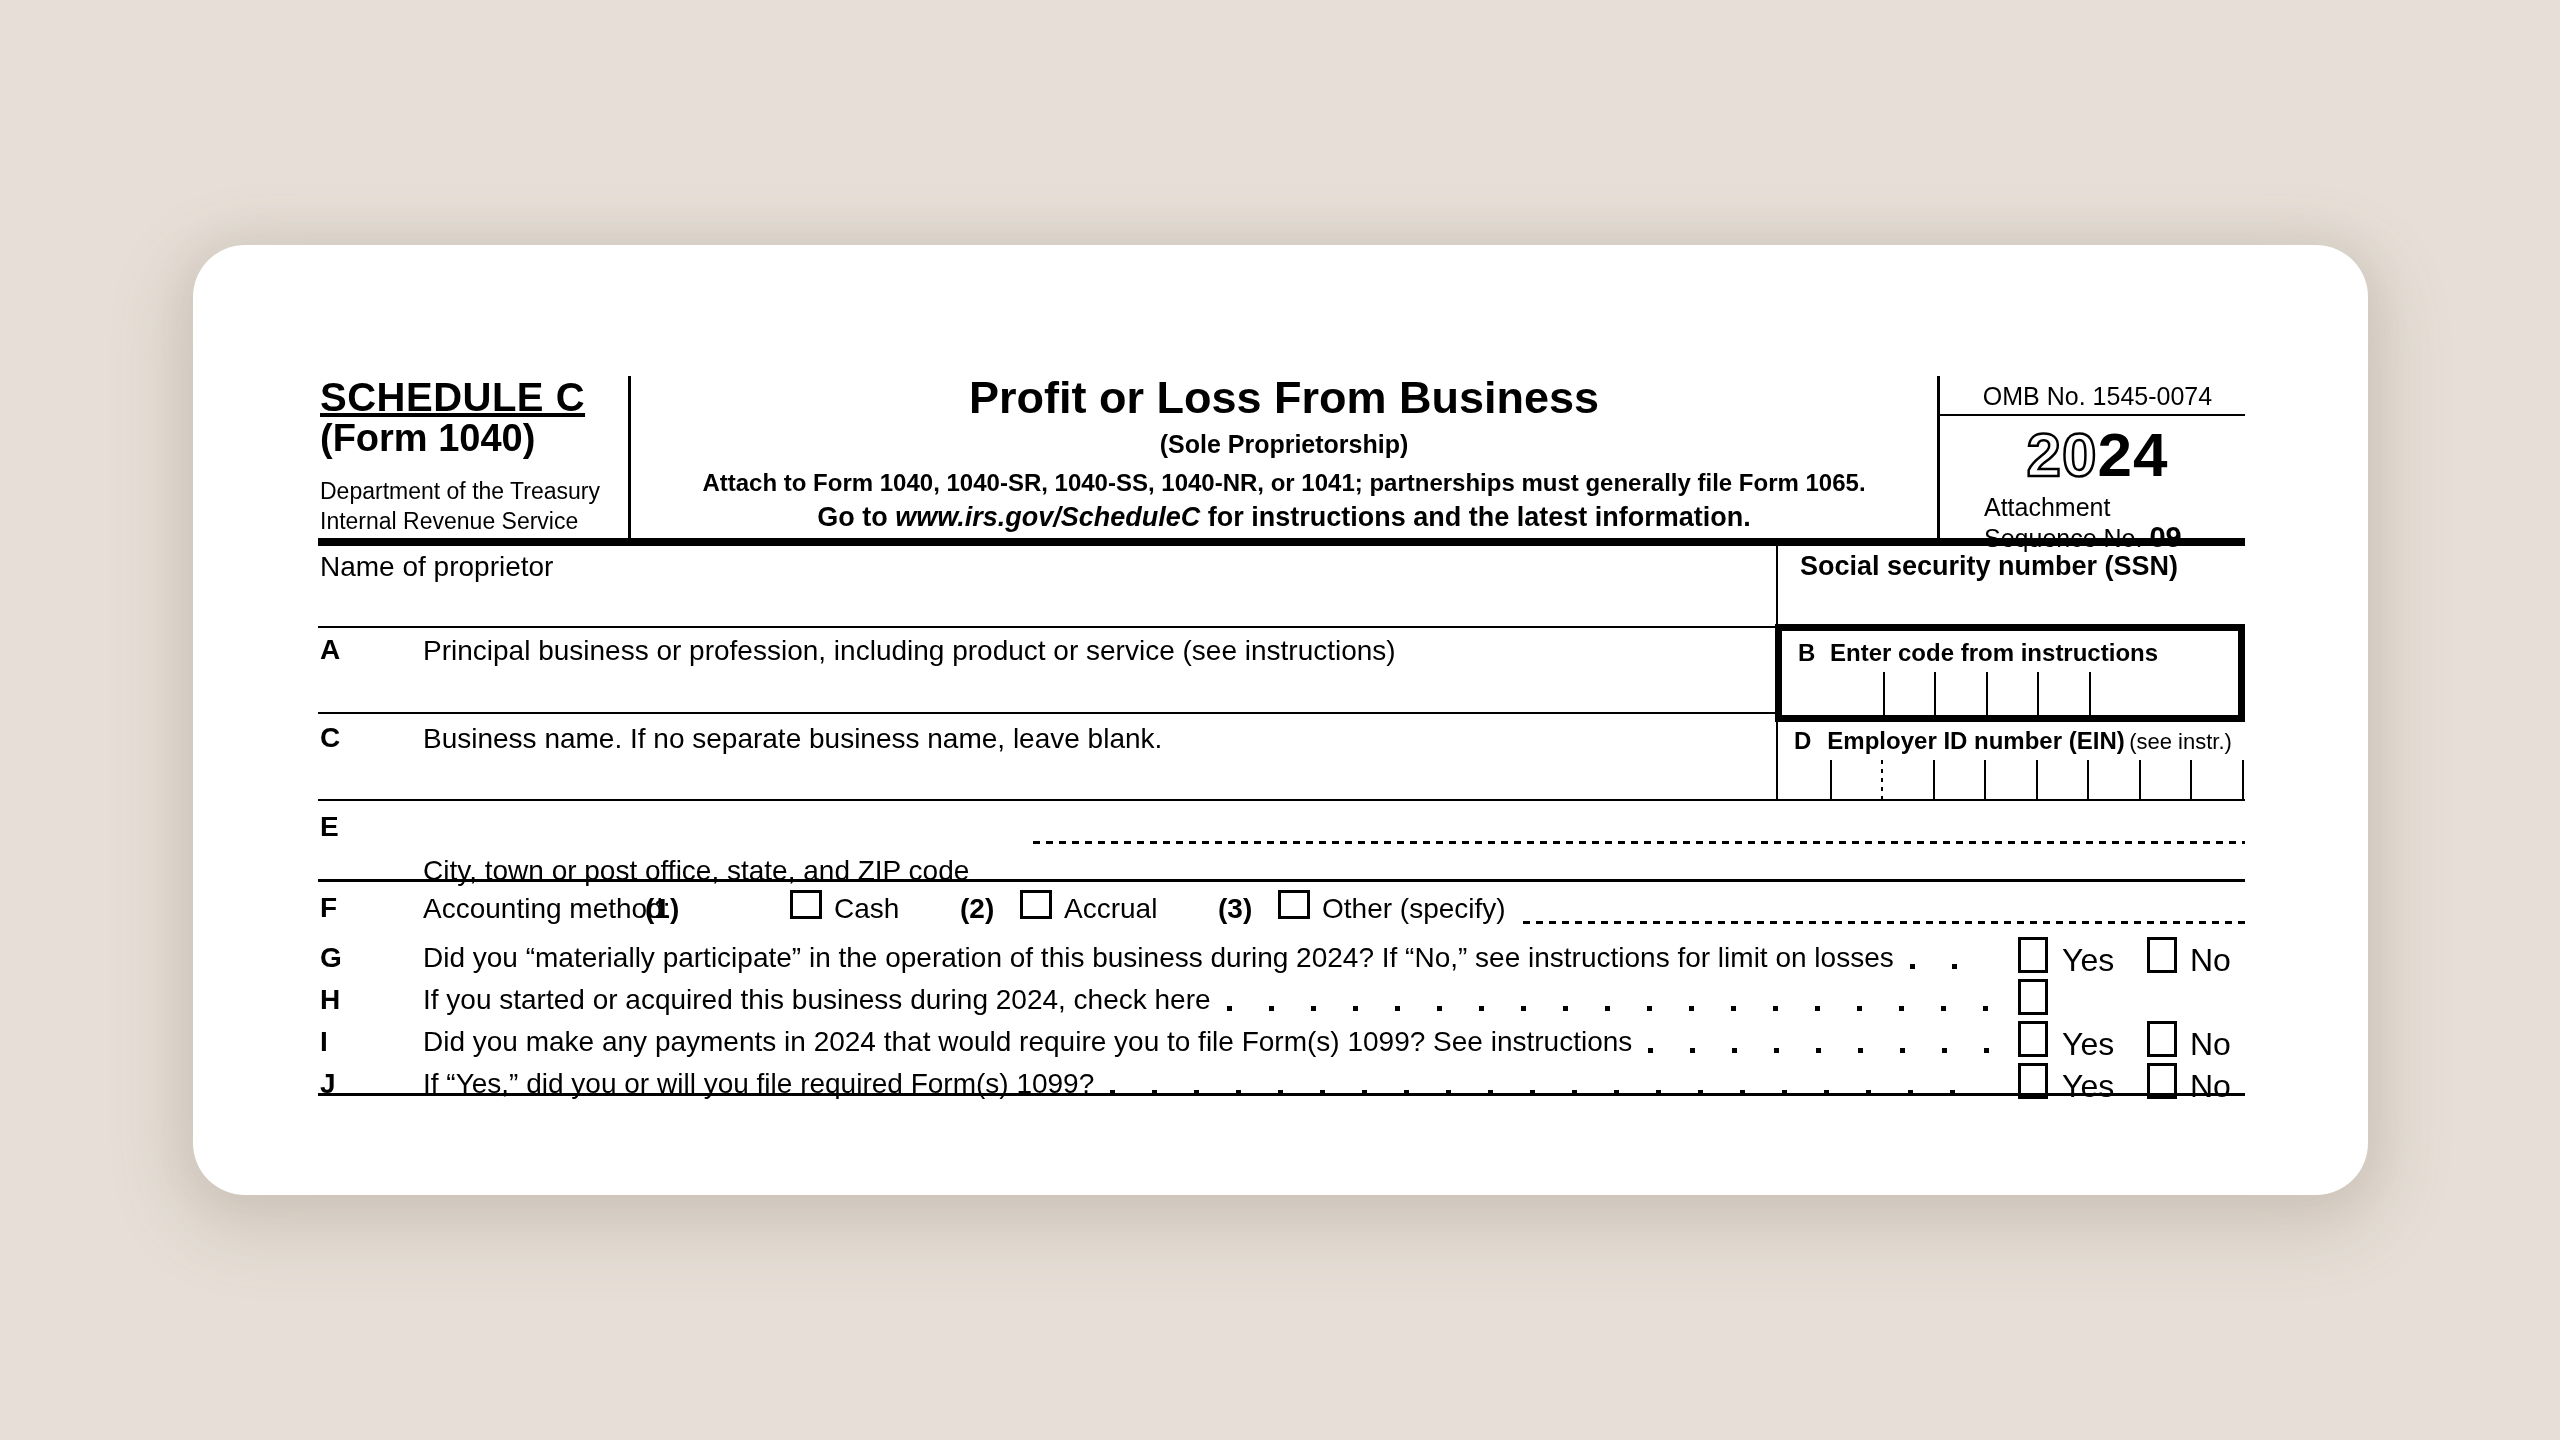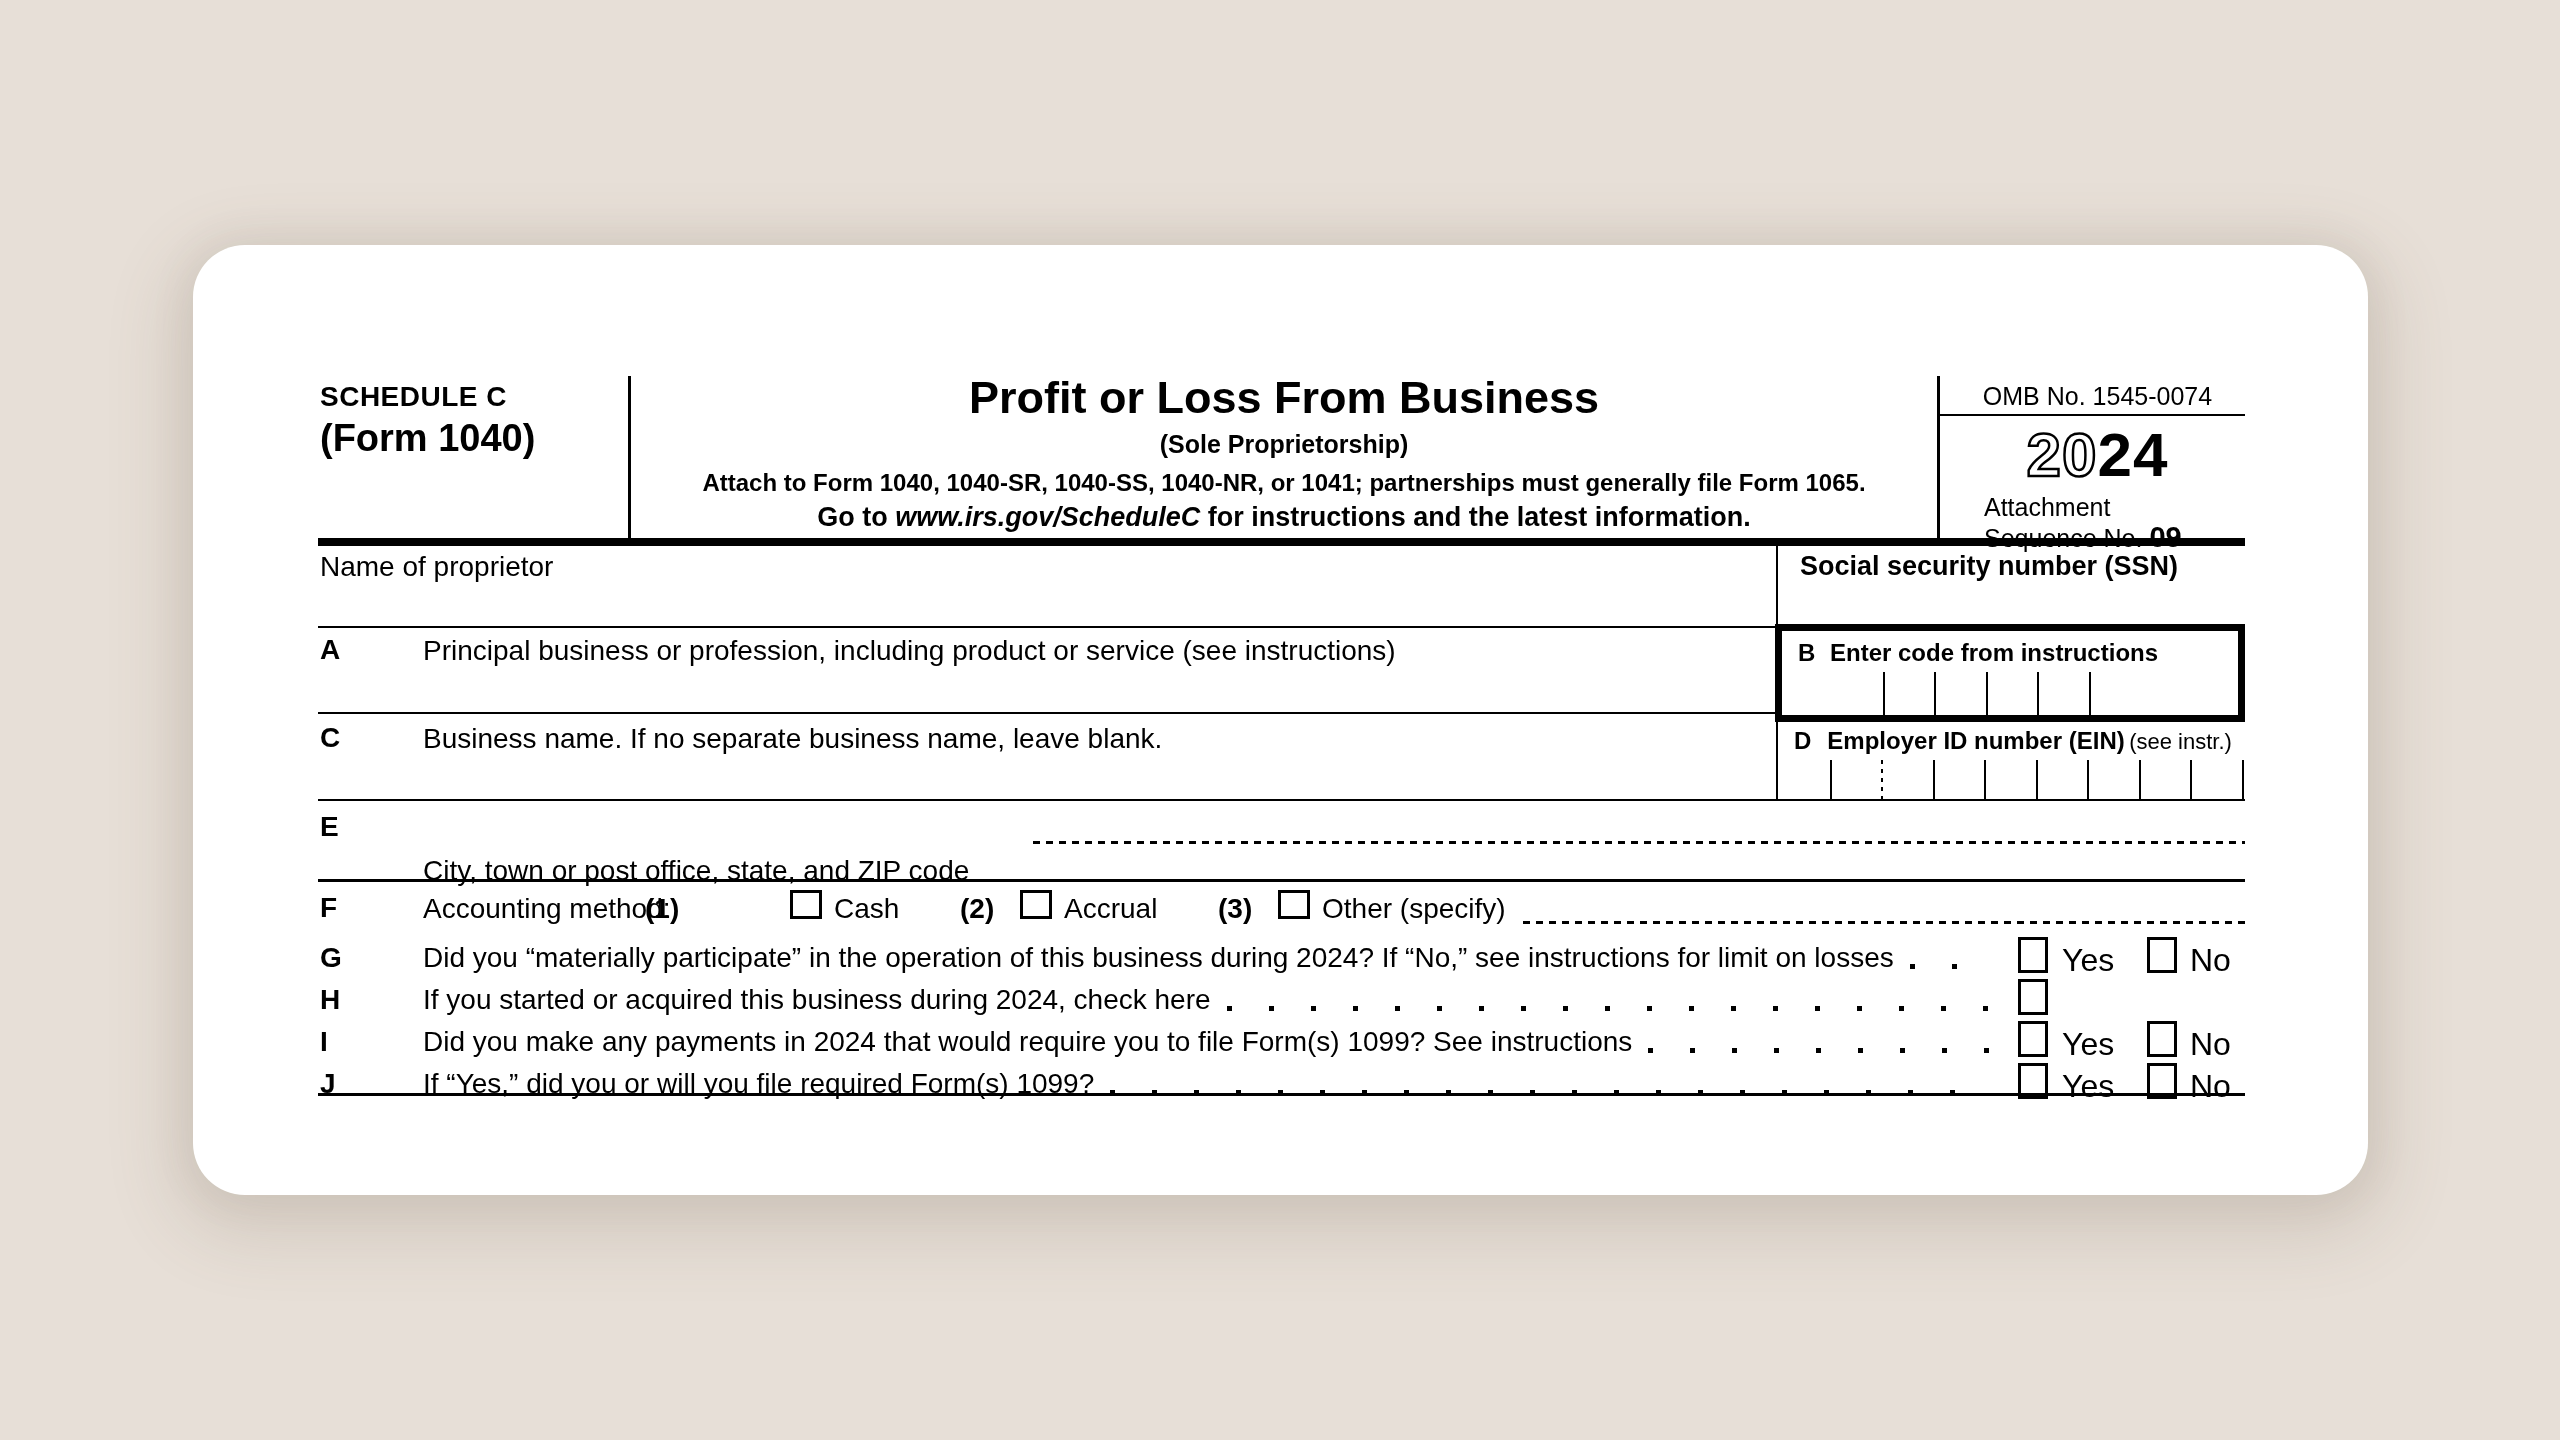--- a/index.html
+++ b/index.html
@@ -9,21 +9,21 @@
   .card {
     position:absolute; left:193px; top:245px; width:2175px; height:950px;
     background:#fff; border-radius:52px;
     box-shadow:0 22px 70px 18px rgba(104,84,66,0.16), 0 0 40px 6px rgba(104,84,66,0.07);
   }
   .form { position:absolute; left:125px; top:125px; width:1927px; height:726px; }
   .abs { position:absolute; }
   .nowrap { white-space:nowrap; }
 
   
-  .sched-title   { font-size:28px; font-weight:bold; line-height:42px; letter-spacing:0.5px; }
+  .sched-title   { font-size:40px; font-weight:bold; line-height:42px; letter-spacing:0.5px;text-decoration:underline; }
   .form-number   { font-size:38px; font-weight:bold; line-height:40px; }
   .agency        { font-size:23px; line-height:30px; }
   .main-title    { font-size:45px; font-weight:bold; }
   .sub-title     { font-size:25px; font-weight:bold; }
   .attach-line   { font-size:24px; font-weight:bold; }
   .goto-line     { font-size:27px; font-weight:bold; }
   .goto-url      { font-style:italic; }
   .omb           { font-size:25px; }
   .year          { font-size:62px; font-weight:bold; letter-spacing:1px; }
   .year-outline  { color:#fff; -webkit-text-stroke:2.5px #000; }
@@ -68,20 +68,24 @@
 </style>
 </head>
 <body>
 
 <div class="card">
   <div class="form">
 
     <div class="abs" style="left:2px; top:6px;">
       <div class="sched-title">SCHEDULE C</div>
       <div class="form-number">(Form 1040)</div>
+      <div class="agency" style="margin-top:18px;">
+        <div>Department of the Treasury</div>
+        <div>Internal Revenue Service</div>
+      </div>
     </div>
 
     <div class="vline" style="left:310px; top:6px; height:162px;"></div>
 
     <div class="abs" style="left:313px; top:0; width:1306px; text-align:center;">
       <div class="main-title" style="margin-top:2px;">Profit or Loss From Business</div>
       <div class="sub-title" style="margin-top:6px;">(Sole Proprietorship)</div>
       <div class="attach-line nowrap" style="margin-top:10px;">Attach to Form 1040, 1040-SR, 1040-SS, 1040-NR, or 1041; partnerships must generally file Form 1065.</div>
       <div class="goto-line nowrap" style="margin-top:5px;"><span>Go to </span><span class="goto-url">www.irs.gov/ScheduleC</span><span> for instructions and the latest information.</span></div>
     </div>

